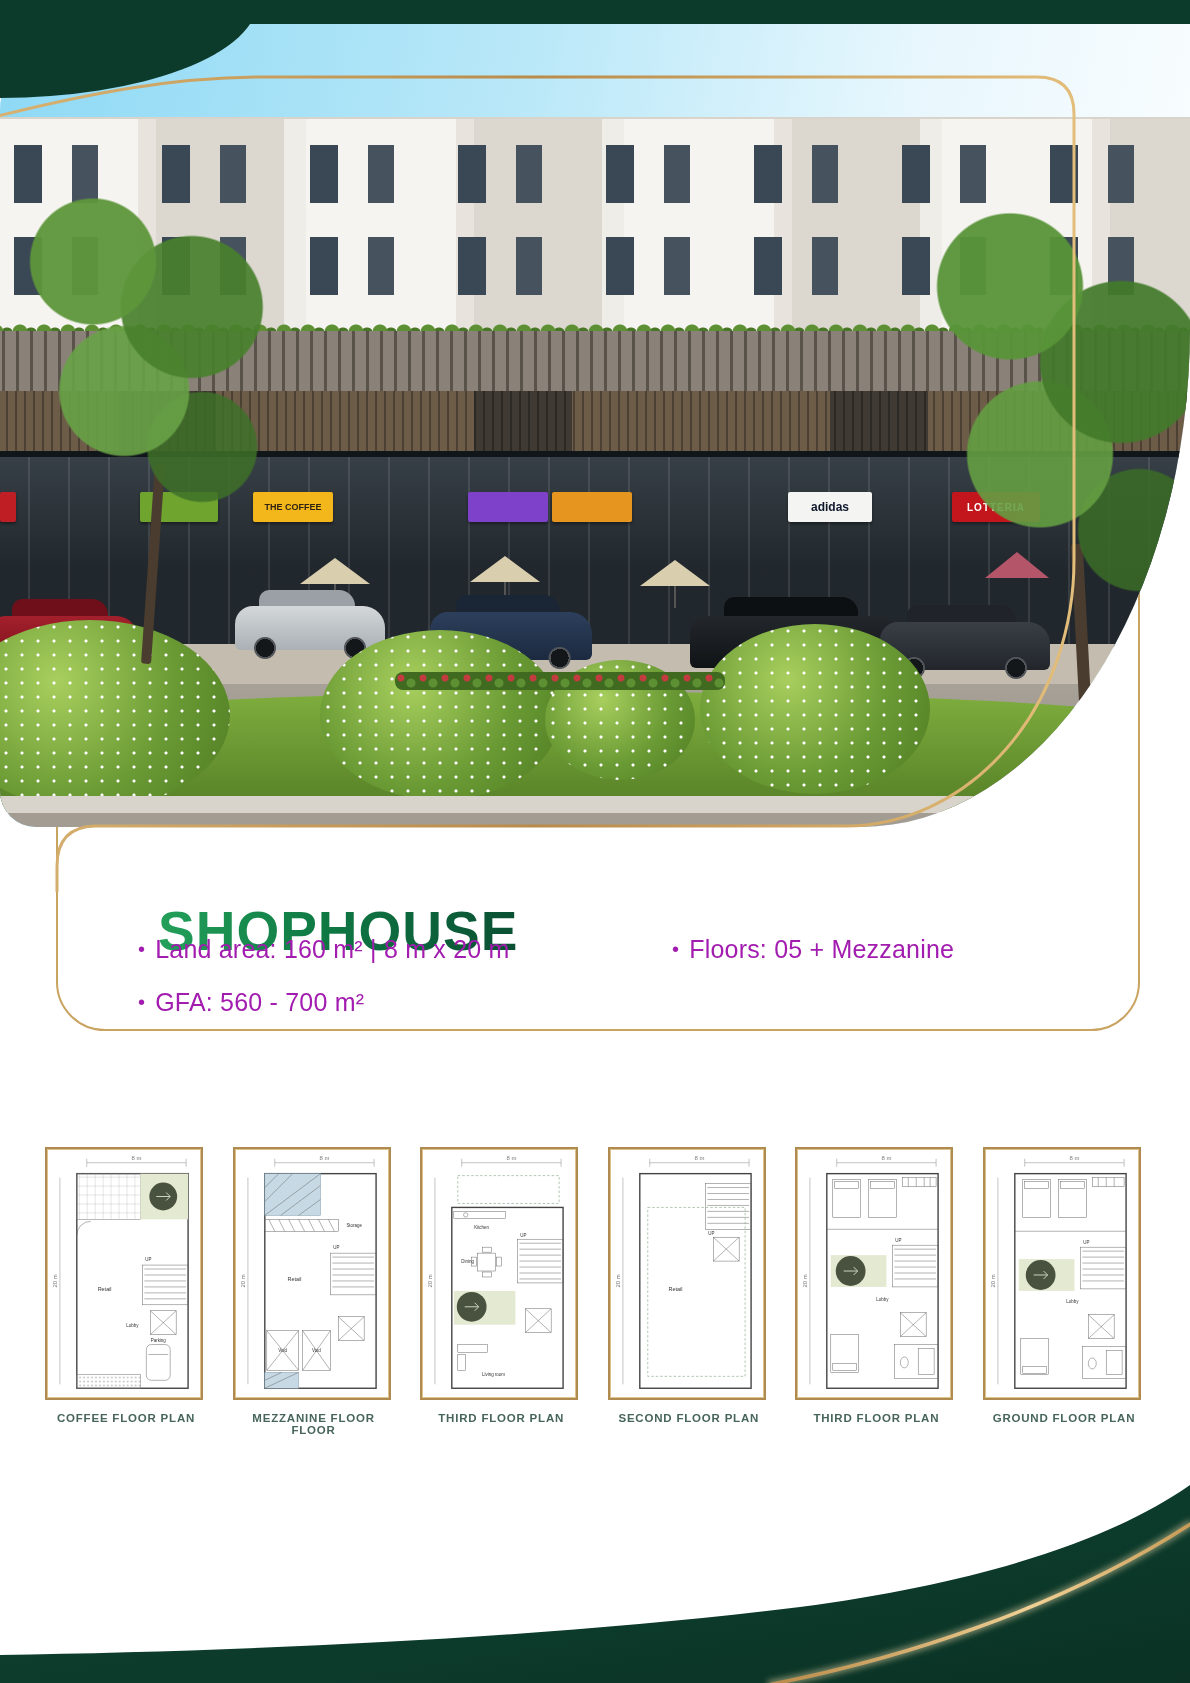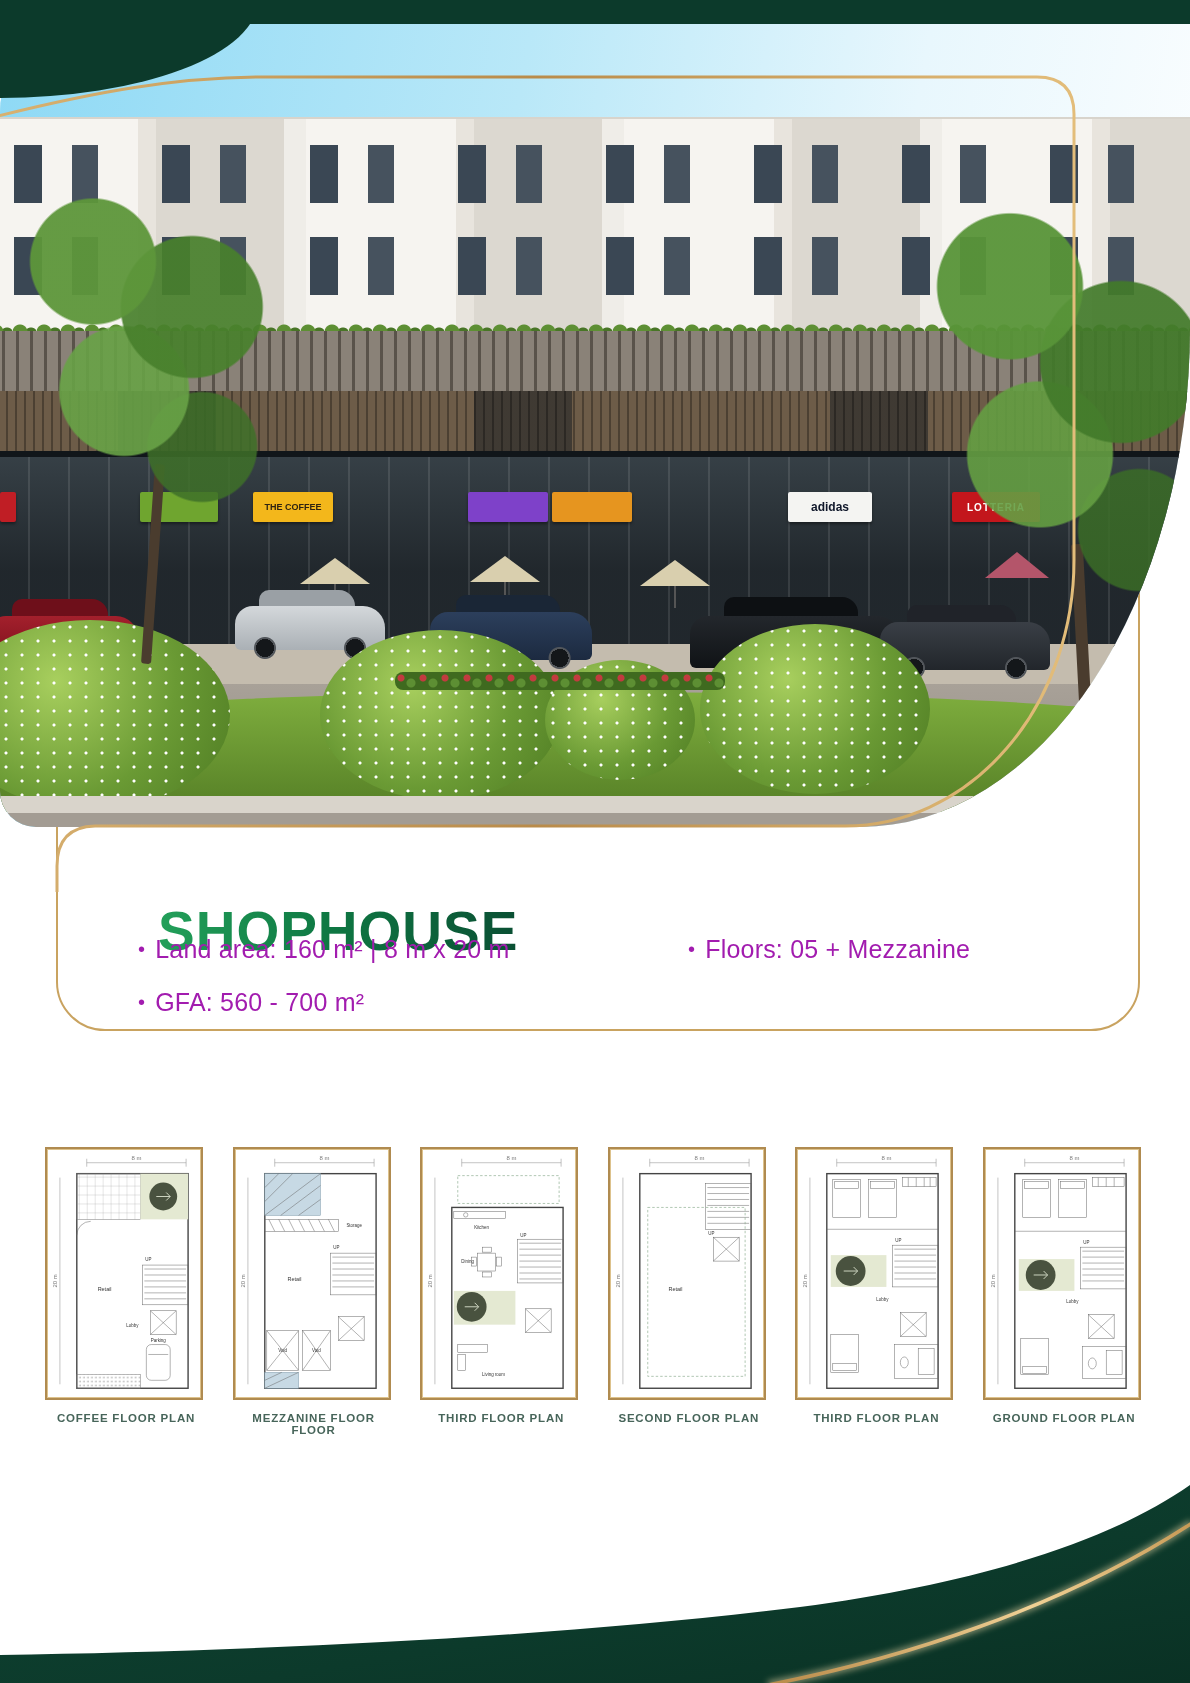--- a/index.html
+++ b/index.html
@@ -213,21 +213,21 @@
   </svg>
 
   <h1 class="title">SHOPHOUSE</h1>
 
   <div class="spec" style="left:138px;top:935px">
     <span class="b">•</span><span>Land area: 160 m² | 8 m x 20 m</span>
   </div>
   <div class="spec" style="left:138px;top:988px">
     <span class="b">•</span><span>GFA: 560 - 700 m²</span>
   </div>
-  <div class="spec" style="left:688px;top:935px">
+  <div class="spec" style="left:672px;top:935px">
     <span class="b">•</span><span>Floors: 05 + Mezzanine</span>
   </div>
 
   <div class="plans-row">
 
     <div class="plan-cell">
       <div class="plan-card">
         <svg class="plan-svg" viewBox="0 0 155 249">
           <defs>
             <pattern id="p1g" width="8" height="9" patternUnits="userSpaceOnUse">

